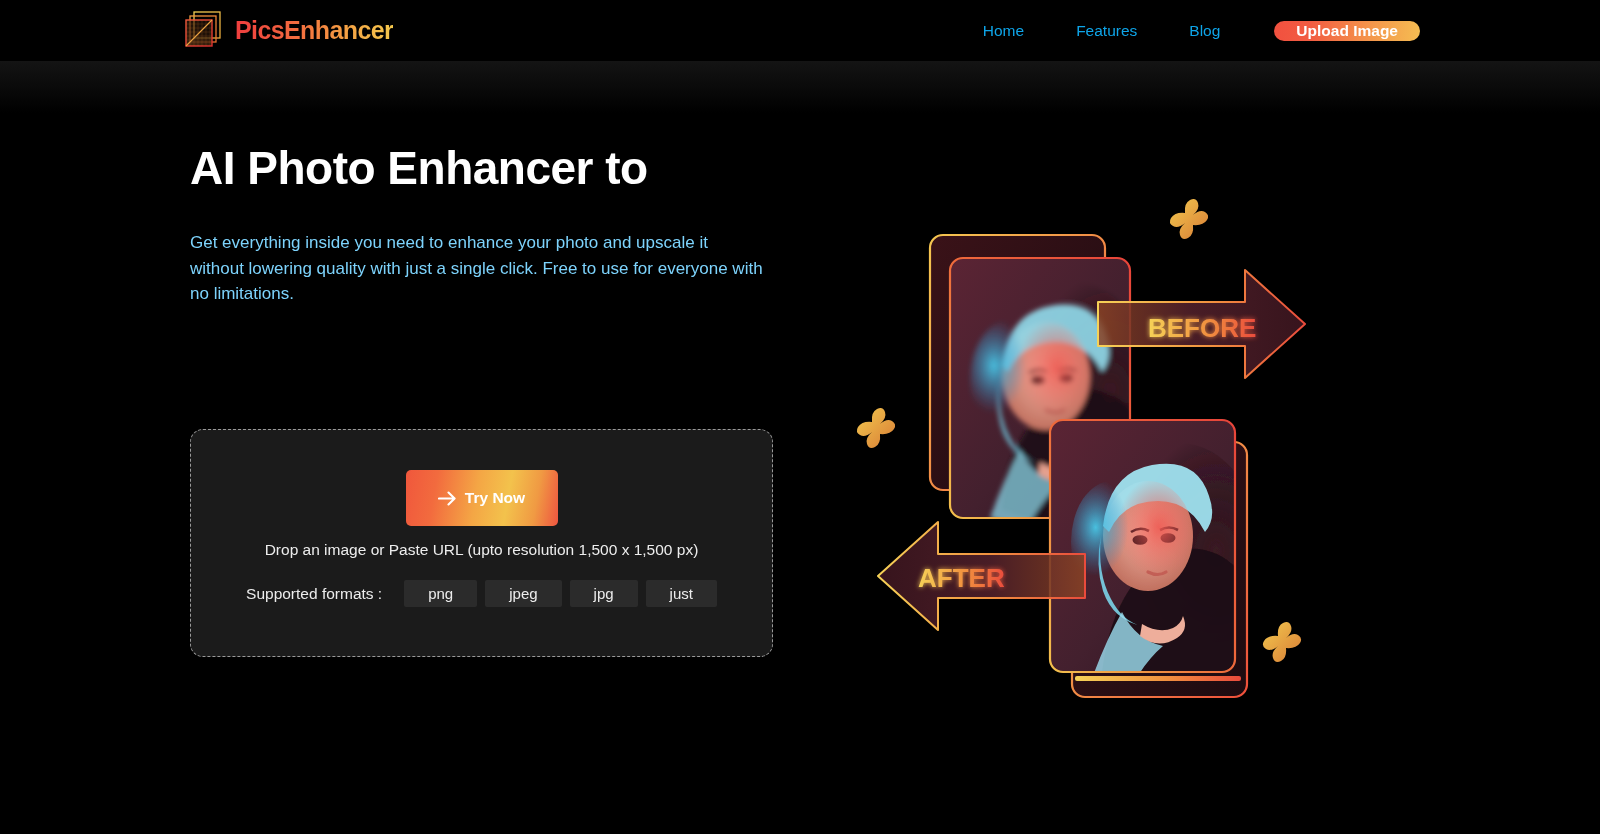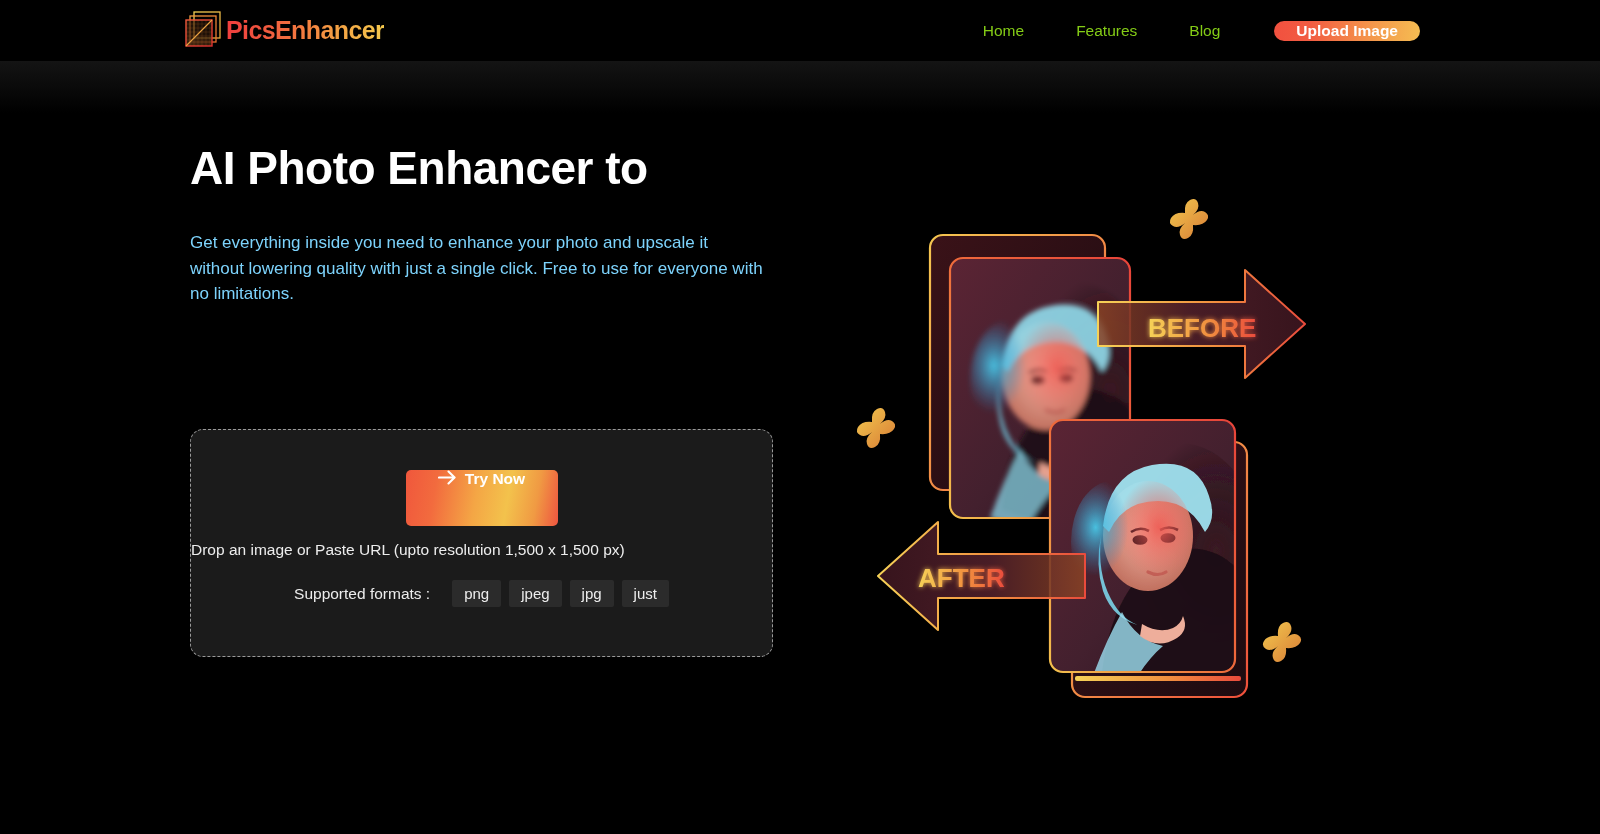--- a/index.html
+++ b/index.html
@@ -30,20 +30,21 @@
     align-items: center;
     z-index: 20;
   }
 
   .brand {
     position: absolute;
     left: 180px;
     top: 7px;
     display: flex;
     align-items: center;
+    gap: 9px;
     text-decoration: none;
   }
 
   .brand-mark { width: 46px; height: 46px; display: block; }
 
   .brand-text {
     font-size: 25px;
     font-weight: bold;
     letter-spacing: -0.6px;
     background: linear-gradient(90deg, #ef3e3e 0%, #f1553f 22%, #f47a3f 48%, #f4a344 72%, #f5c94d 100%);
@@ -58,21 +59,21 @@
     position: absolute;
     right: 180px;
     top: 0;
     height: 61px;
     display: flex;
     align-items: center;
     gap: 0px;
   }
 
   .nav-link {
-    color: #84cc16;
+    color: #0ea5e9;
     font-size: 15.5px;
     text-decoration: none;
     padding: 6px 26px;
     white-space: nowrap;
   }
 
   .upload-btn {
     margin-left: 28px;
     border: none;
     border-radius: 22px;
@@ -146,36 +147,37 @@
     position: absolute;
     left: 50%;
     transform: translateX(-50%);
     top: 40px;
     width: 152px;
     height: 56px;
     border: none;
     border-radius: 5px;
     cursor: pointer;
     display: flex;
+    align-items: center;
     justify-content: center;
     gap: 8px;
     color: #ffffff;
     font-size: 15.5px;
     font-weight: bold;
     font-family: "Liberation Sans", sans-serif;
     background: linear-gradient(100deg, #f0573c 0%, #f26b3e 20%, #f4a645 46%, #f3c24c 66%, #f09a43 84%, #ee5540 100%);
   }
 
   .arrow-right-icon { width: 19px; height: 15px; display: block; flex: 0 0 auto; }
 
   .drop-hint {
     position: absolute;
     top: 111px;
     width: 100%;
-    text-align: left;
+    text-align: center;
     color: #ededed;
     font-size: 15.5px;
   }
 
   .formats-row {
     position: absolute;
     top: 150px;
     width: 100%;
     display: flex;
     align-items: center;
@@ -183,21 +185,21 @@
     gap: 8px;
   }
 
   .formats-label { color: #ededed; font-size: 15.5px; margin-right: 14px; }
 
   .format-chip {
     background: #2b2b2b;
     color: #ededed;
     font-size: 15px;
     border-radius: 2px;
-    padding: 5px 12px;
+    padding: 5px 24px;
     border: none;
     cursor: pointer;
     font-family: "Liberation Sans", sans-serif;
   }
 
   
   .hero-art {
     position: absolute;
     left: 850px;
     top: 180px;

